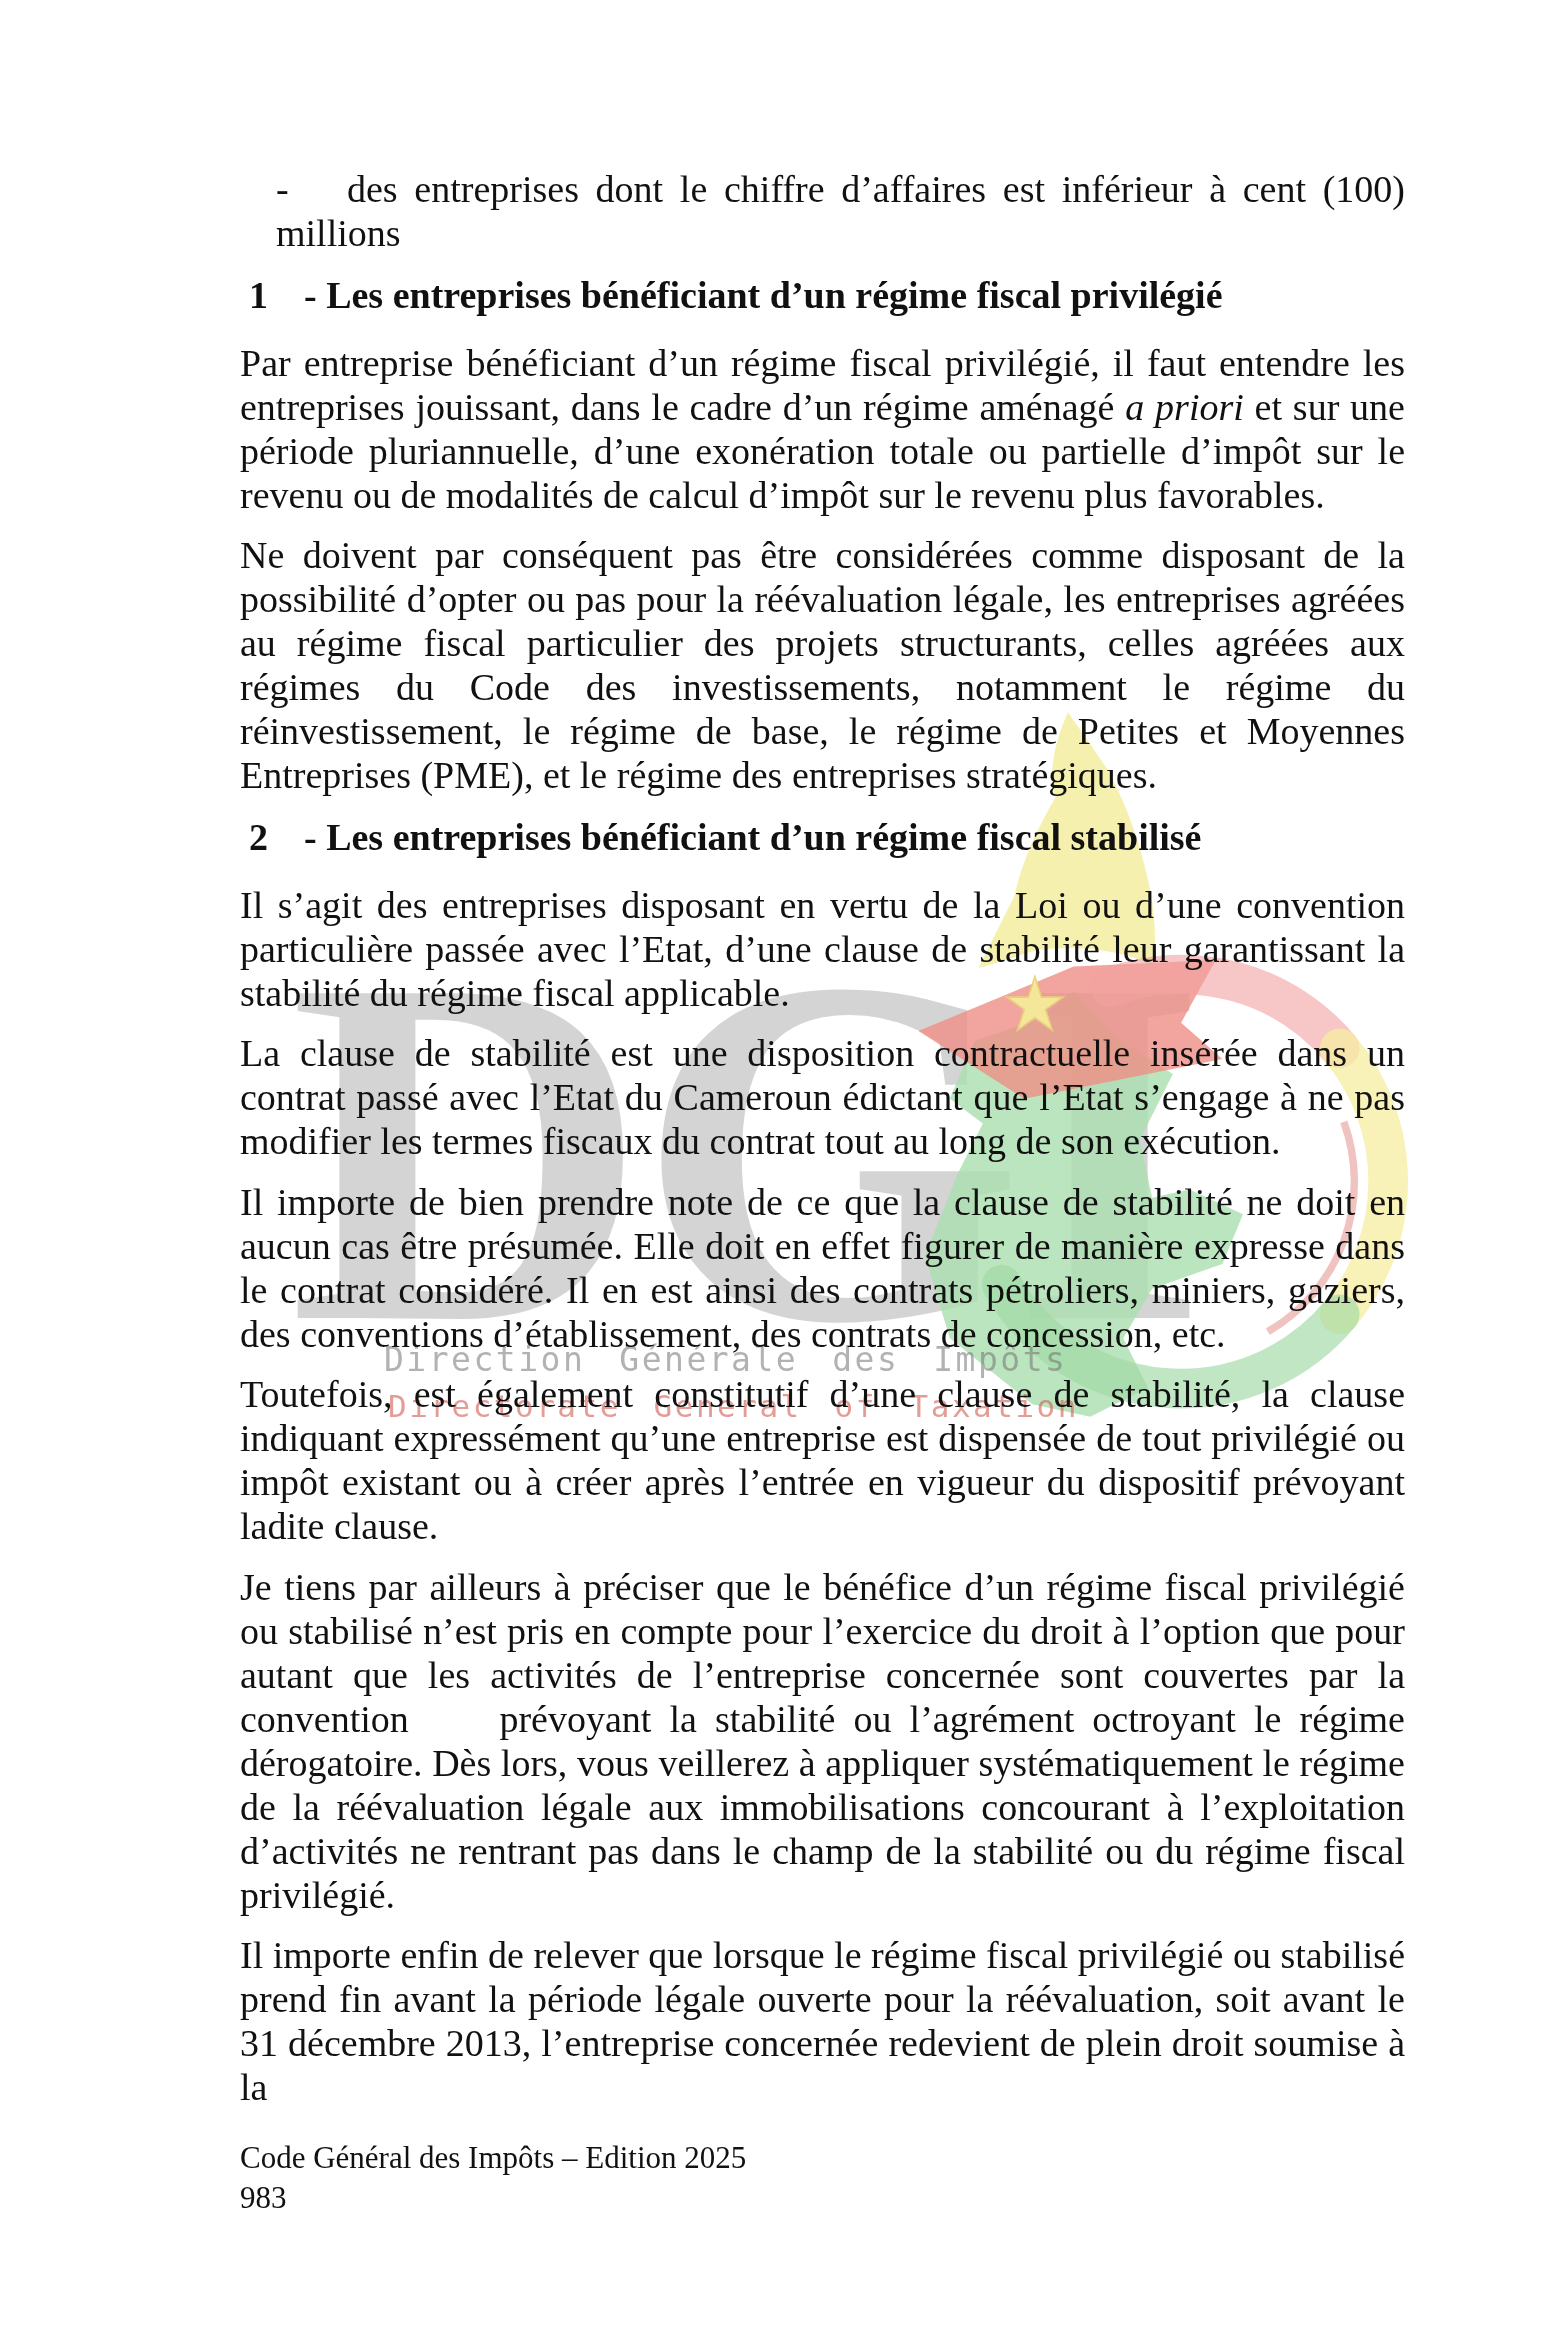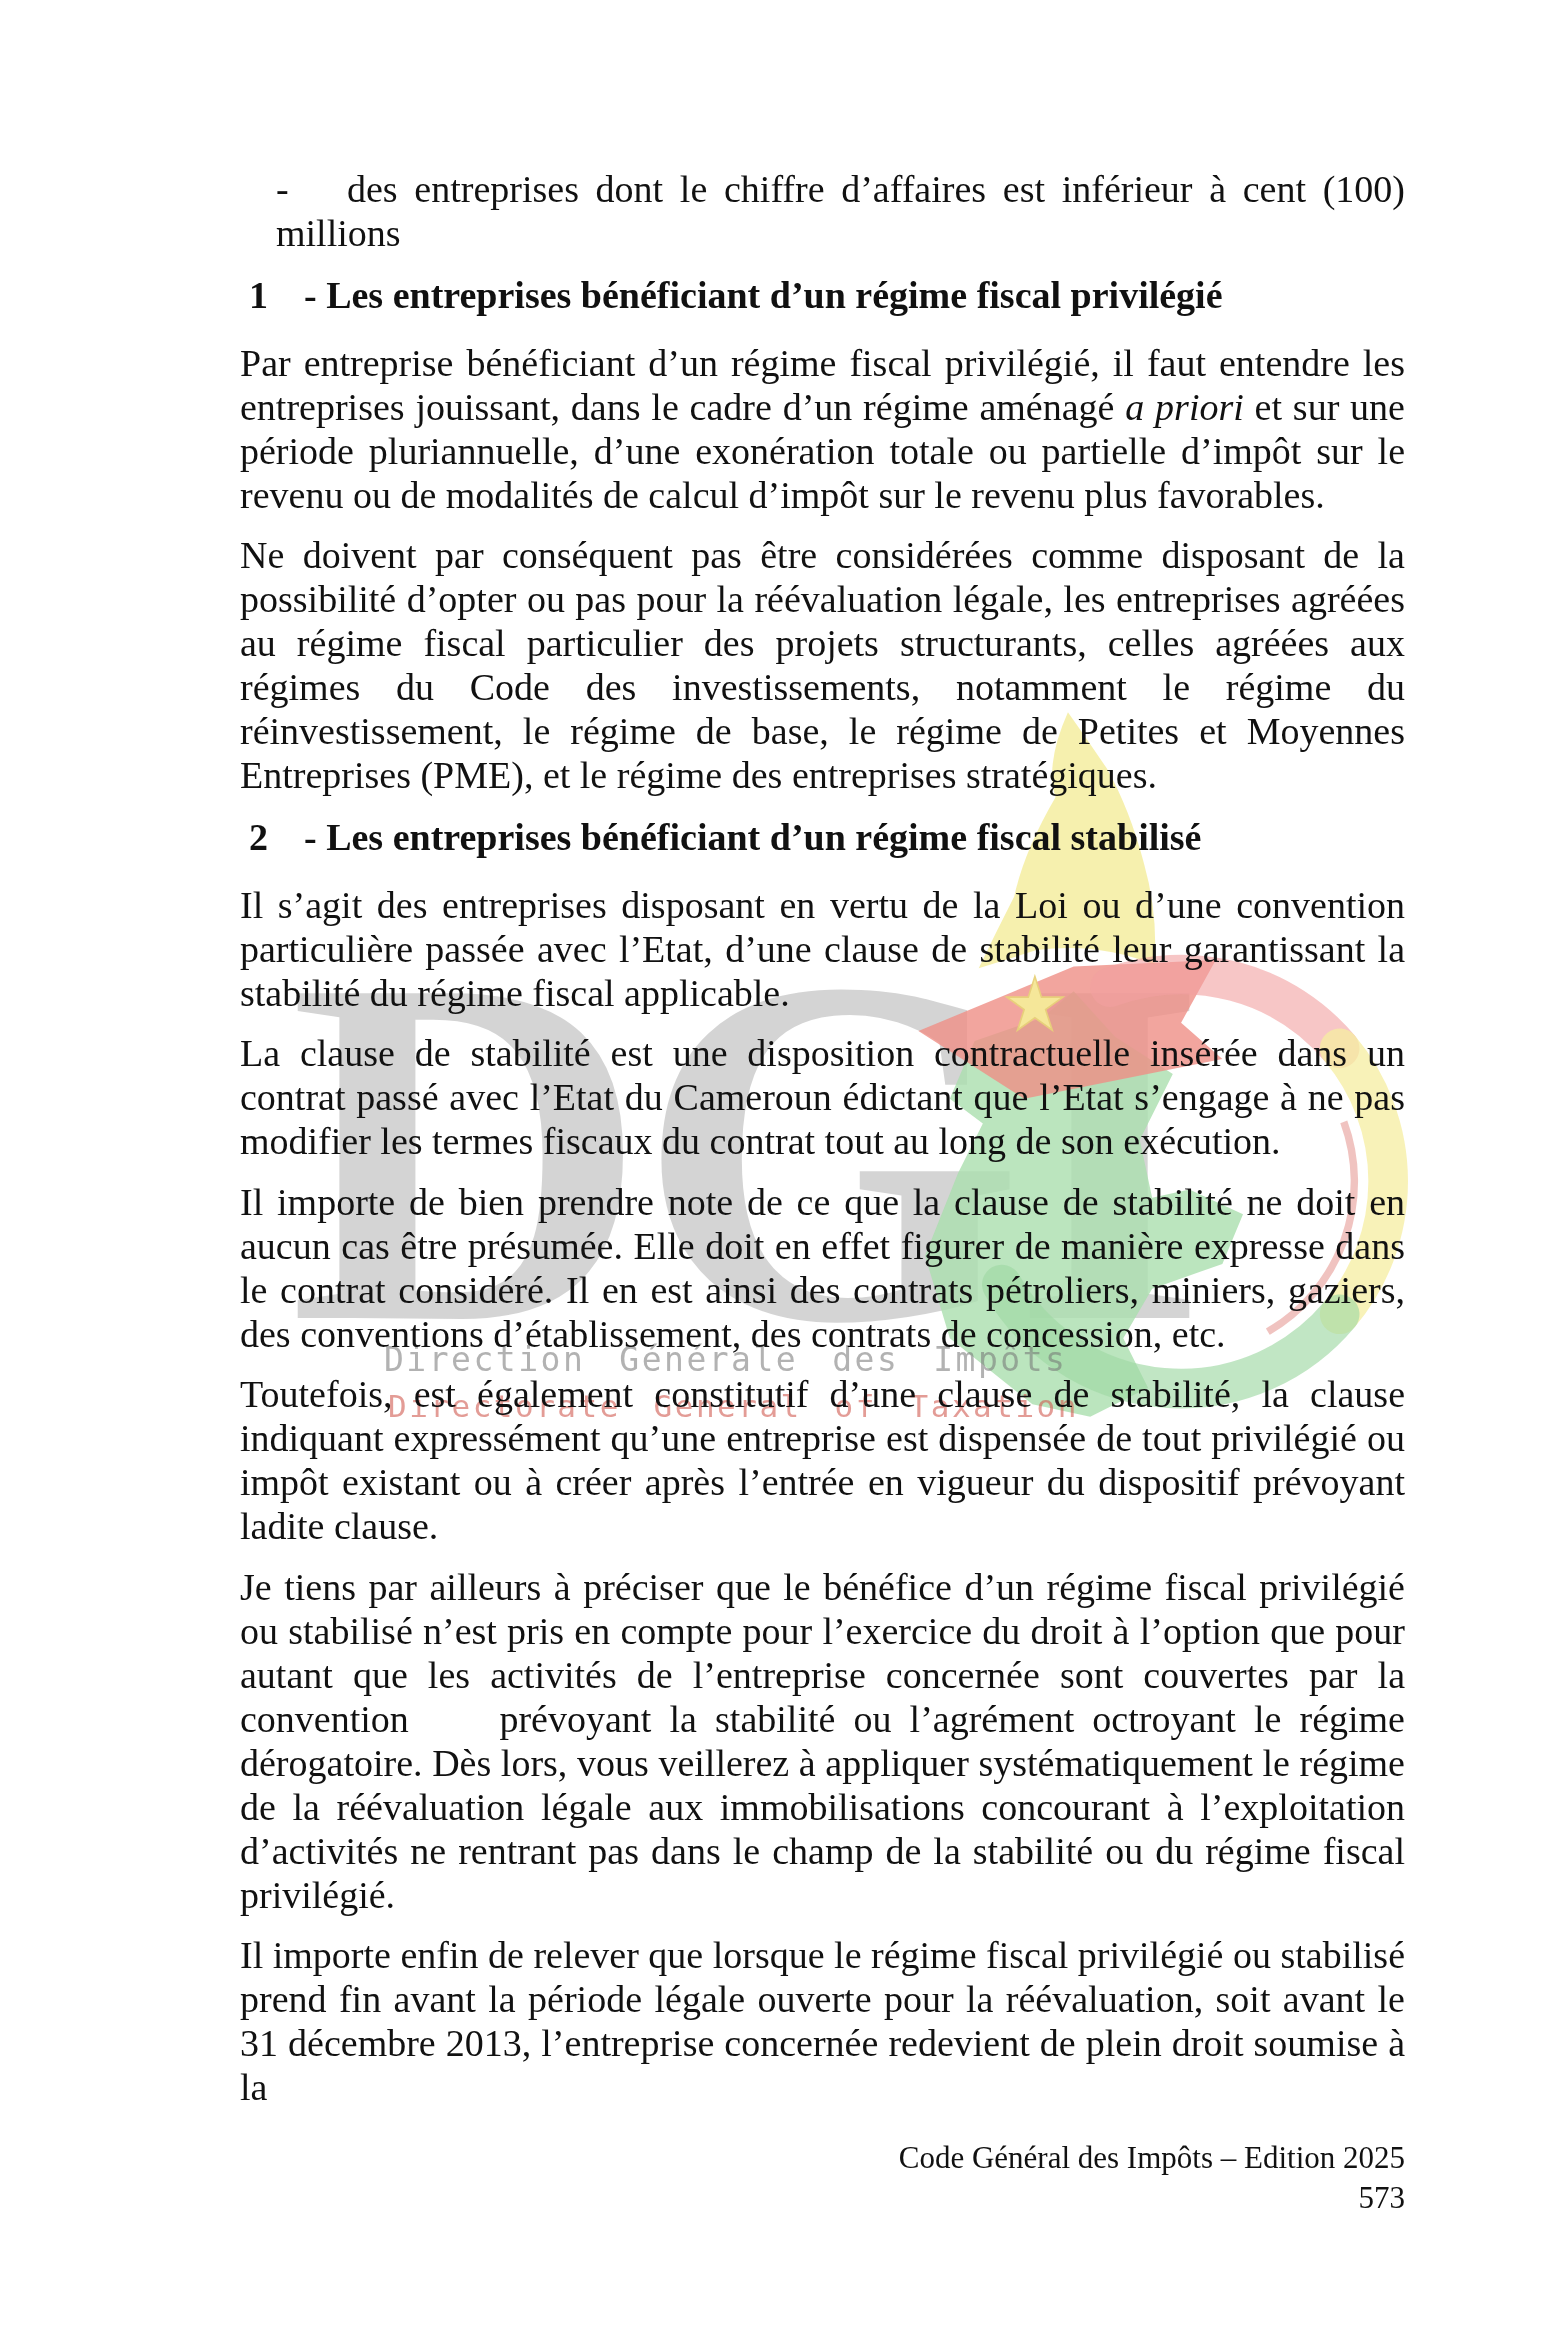--- a/index.html
+++ b/index.html
@@ -47,21 +47,21 @@
   .heading{
     margin:5px 0 23px 9px;
     font-size:38px;line-height:46px;font-weight:bold;
     text-align:left;
   }
   .hnum{display:inline-block;width:55px;}
   em{font-style:italic;}
   
   .pagefooter{
     position:absolute;left:240px;top:2138px;width:1165px;z-index:1;
-    text-align:right;
+    text-align:left;
     font-size:31px;line-height:40px;
   }
 </style>
 </head>
 <body>
 
 <div class="page">
 
   <div class="watermark">
     <div class="wm-letters">DGI</div>
@@ -105,17 +105,17 @@
     <p>Toutefois, est également constitutif d’une clause de stabilité, la clause indiquant expressément qu’une entreprise est dispensée de tout privilégié ou impôt existant ou à créer après l’entrée en vigueur du dispositif prévoyant ladite clause.</p>
 
     <p>Je tiens par ailleurs à préciser que le bénéfice d’un régime fiscal privilégié ou stabilisé n’est pris en compte pour l’exercice du droit à l’option que pour autant que les activités de l’entreprise concernée sont couvertes par la convention &nbsp;&nbsp;&nbsp; prévoyant la stabilité ou l’agrément octroyant le régime dérogatoire. Dès lors, vous veillerez à appliquer systématiquement le régime de la réévaluation légale aux immobilisations concourant à l’exploitation d’activités ne rentrant pas dans le champ de la stabilité ou du régime fiscal privilégié.</p>
 
     <p>Il importe enfin de relever que lorsque le régime fiscal privilégié ou stabilisé prend fin avant la période légale ouverte pour la réévaluation, soit avant le 31 décembre 2013, l’entreprise concernée redevient de plein droit soumise à la</p>
 
   </main>
 
   <footer class="pagefooter">
     <div>Code Général des Impôts – Edition 2025</div>
-    <div>573</div>
+    <div>983</div>
   </footer>
 
 </div>
 
 
 </body></html>

